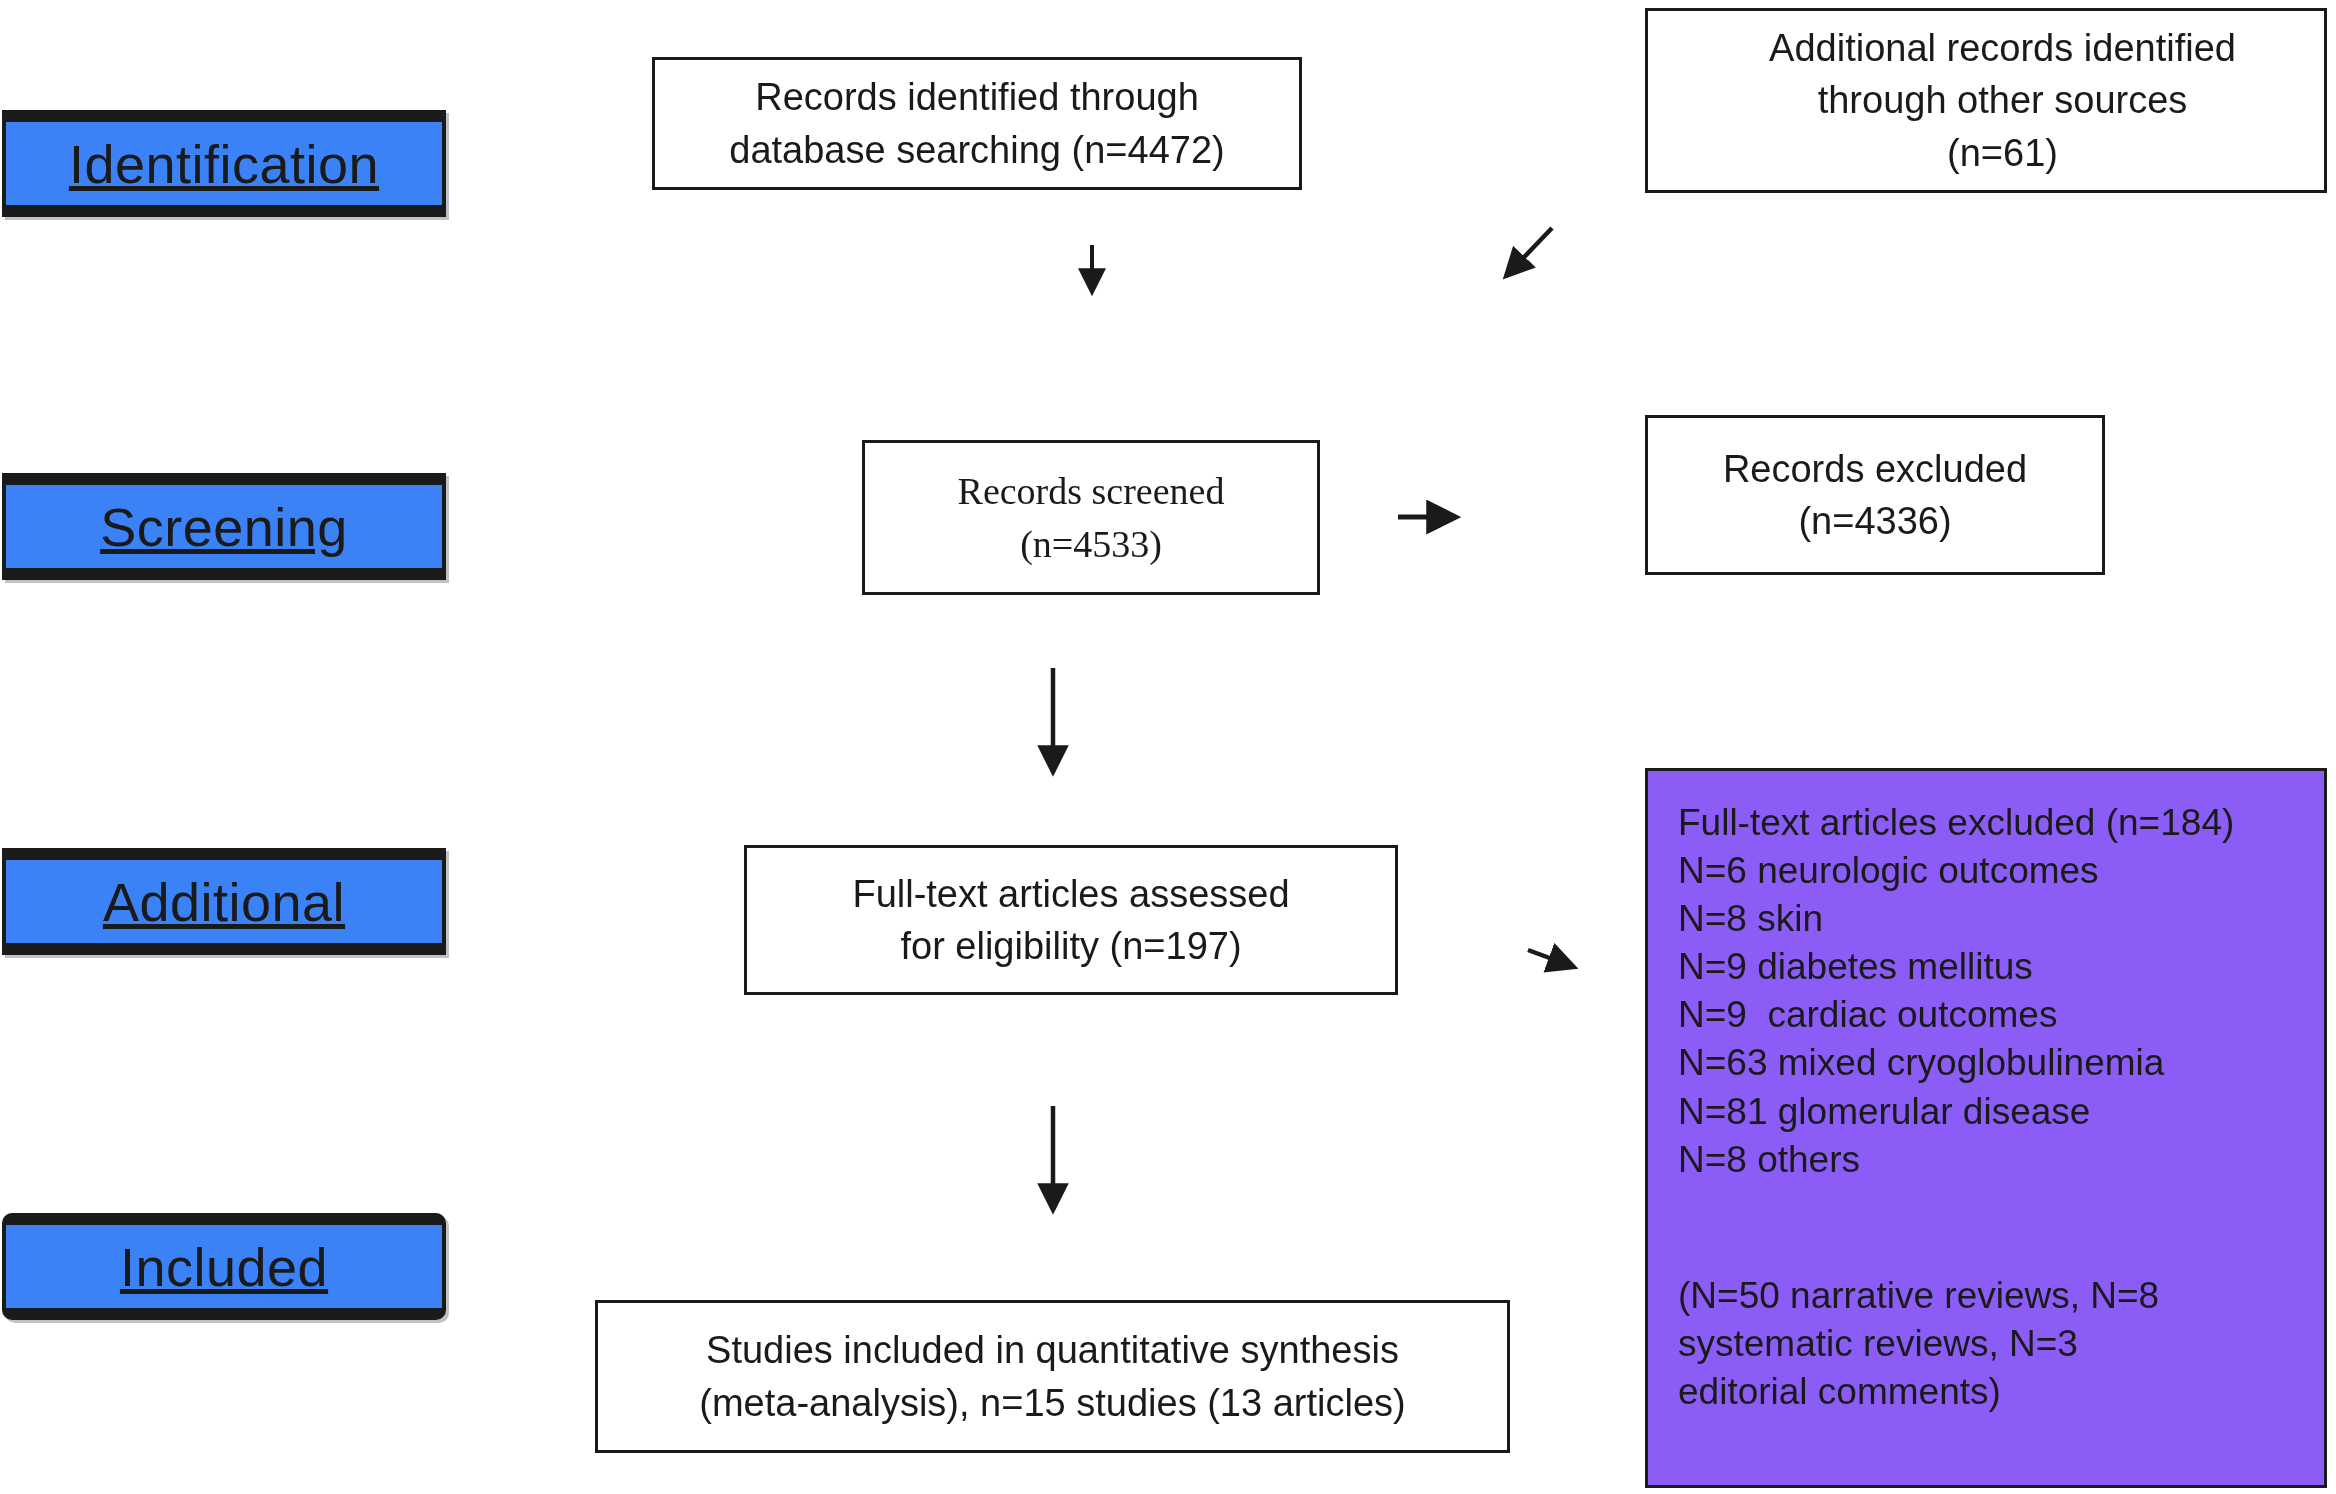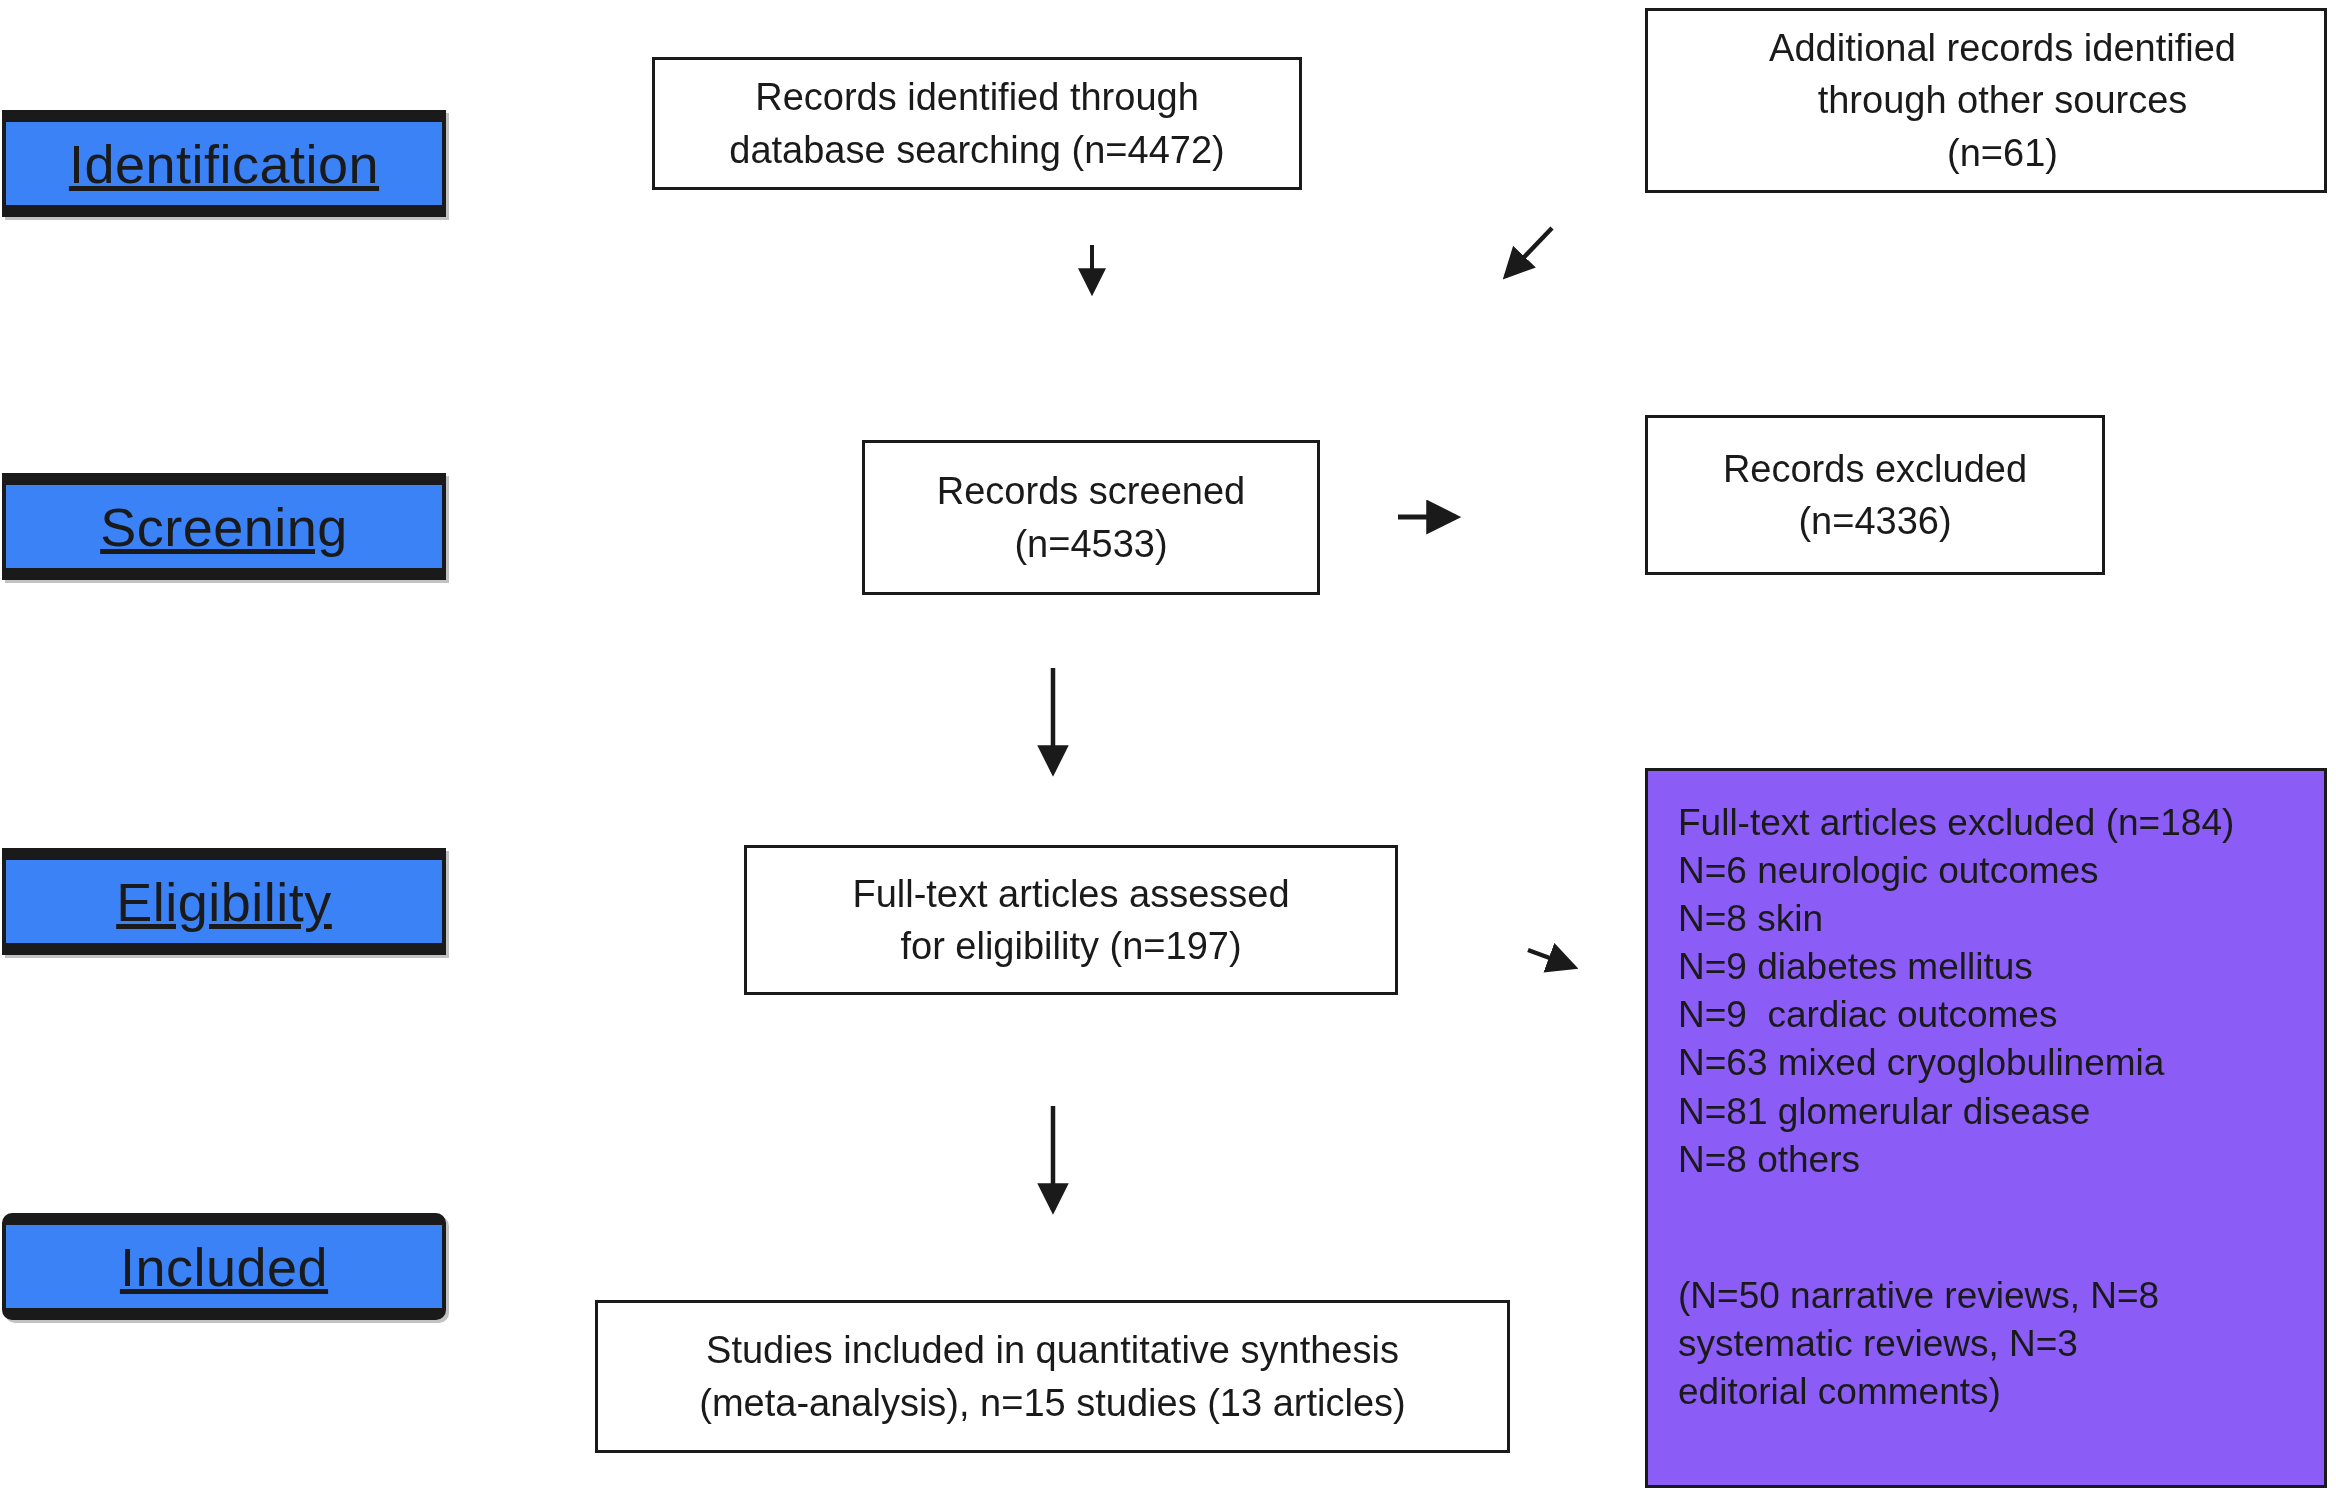--- a/index.html
+++ b/index.html
@@ -45,21 +45,21 @@
     display: flex;
     align-items: center;
     justify-content: center;
     text-align: center;
     font-size: 38px;
     line-height: 1.38;
     white-space: pre-wrap;
   }
   #box-records-identified { left: 652px;  top: 57px;   width: 650px; height: 133px; }
   #box-additional-records { left: 1645px; top: 8px;    width: 682px; height: 185px; padding-left: 33px; }
-  #box-records-screened   { left: 862px;  top: 440px;  width: 458px; height: 155px; }
+  #box-records-screened   { left: 862px;  top: 440px;  width: 458px; height: 155px; font-family: Liberation Serif, serif; }
   #box-records-excluded   { left: 1645px; top: 415px;  width: 460px; height: 160px; }
   #box-fulltext-assessed  { left: 744px;  top: 845px;  width: 654px; height: 150px; }
   #box-studies-included   { left: 595px;  top: 1300px; width: 915px; height: 153px; }
 
   #box-fulltext-excluded {
     position: absolute;
     left: 1645px; top: 768px;
     width: 682px; height: 720px;
     box-sizing: border-box;
     background: #8b5cf6;
@@ -85,21 +85,21 @@
     pointer-events: none;
   }
 </style>
 </head>
 <body>
 
 <div id="canvas">
 
   <div class="stage-box" id="stage-identification">Identification</div>
   <div class="stage-box" id="stage-screening">Screening</div>
-  <div class="stage-box" id="stage-eligibility">Eligibility</div>
+  <div class="stage-box" id="stage-eligibility">Additional</div>
   <div class="stage-box" id="stage-included">Included</div>
 
   <div class="flow-box" id="box-records-identified">Records identified through
 database searching (n=4472)</div>
   <div class="flow-box" id="box-additional-records">Additional records identified
 through other sources
 (n=61)</div>
   <div class="flow-box" id="box-records-screened">Records screened
 (n=4533)</div>
   <div class="flow-box" id="box-records-excluded">Records excluded

